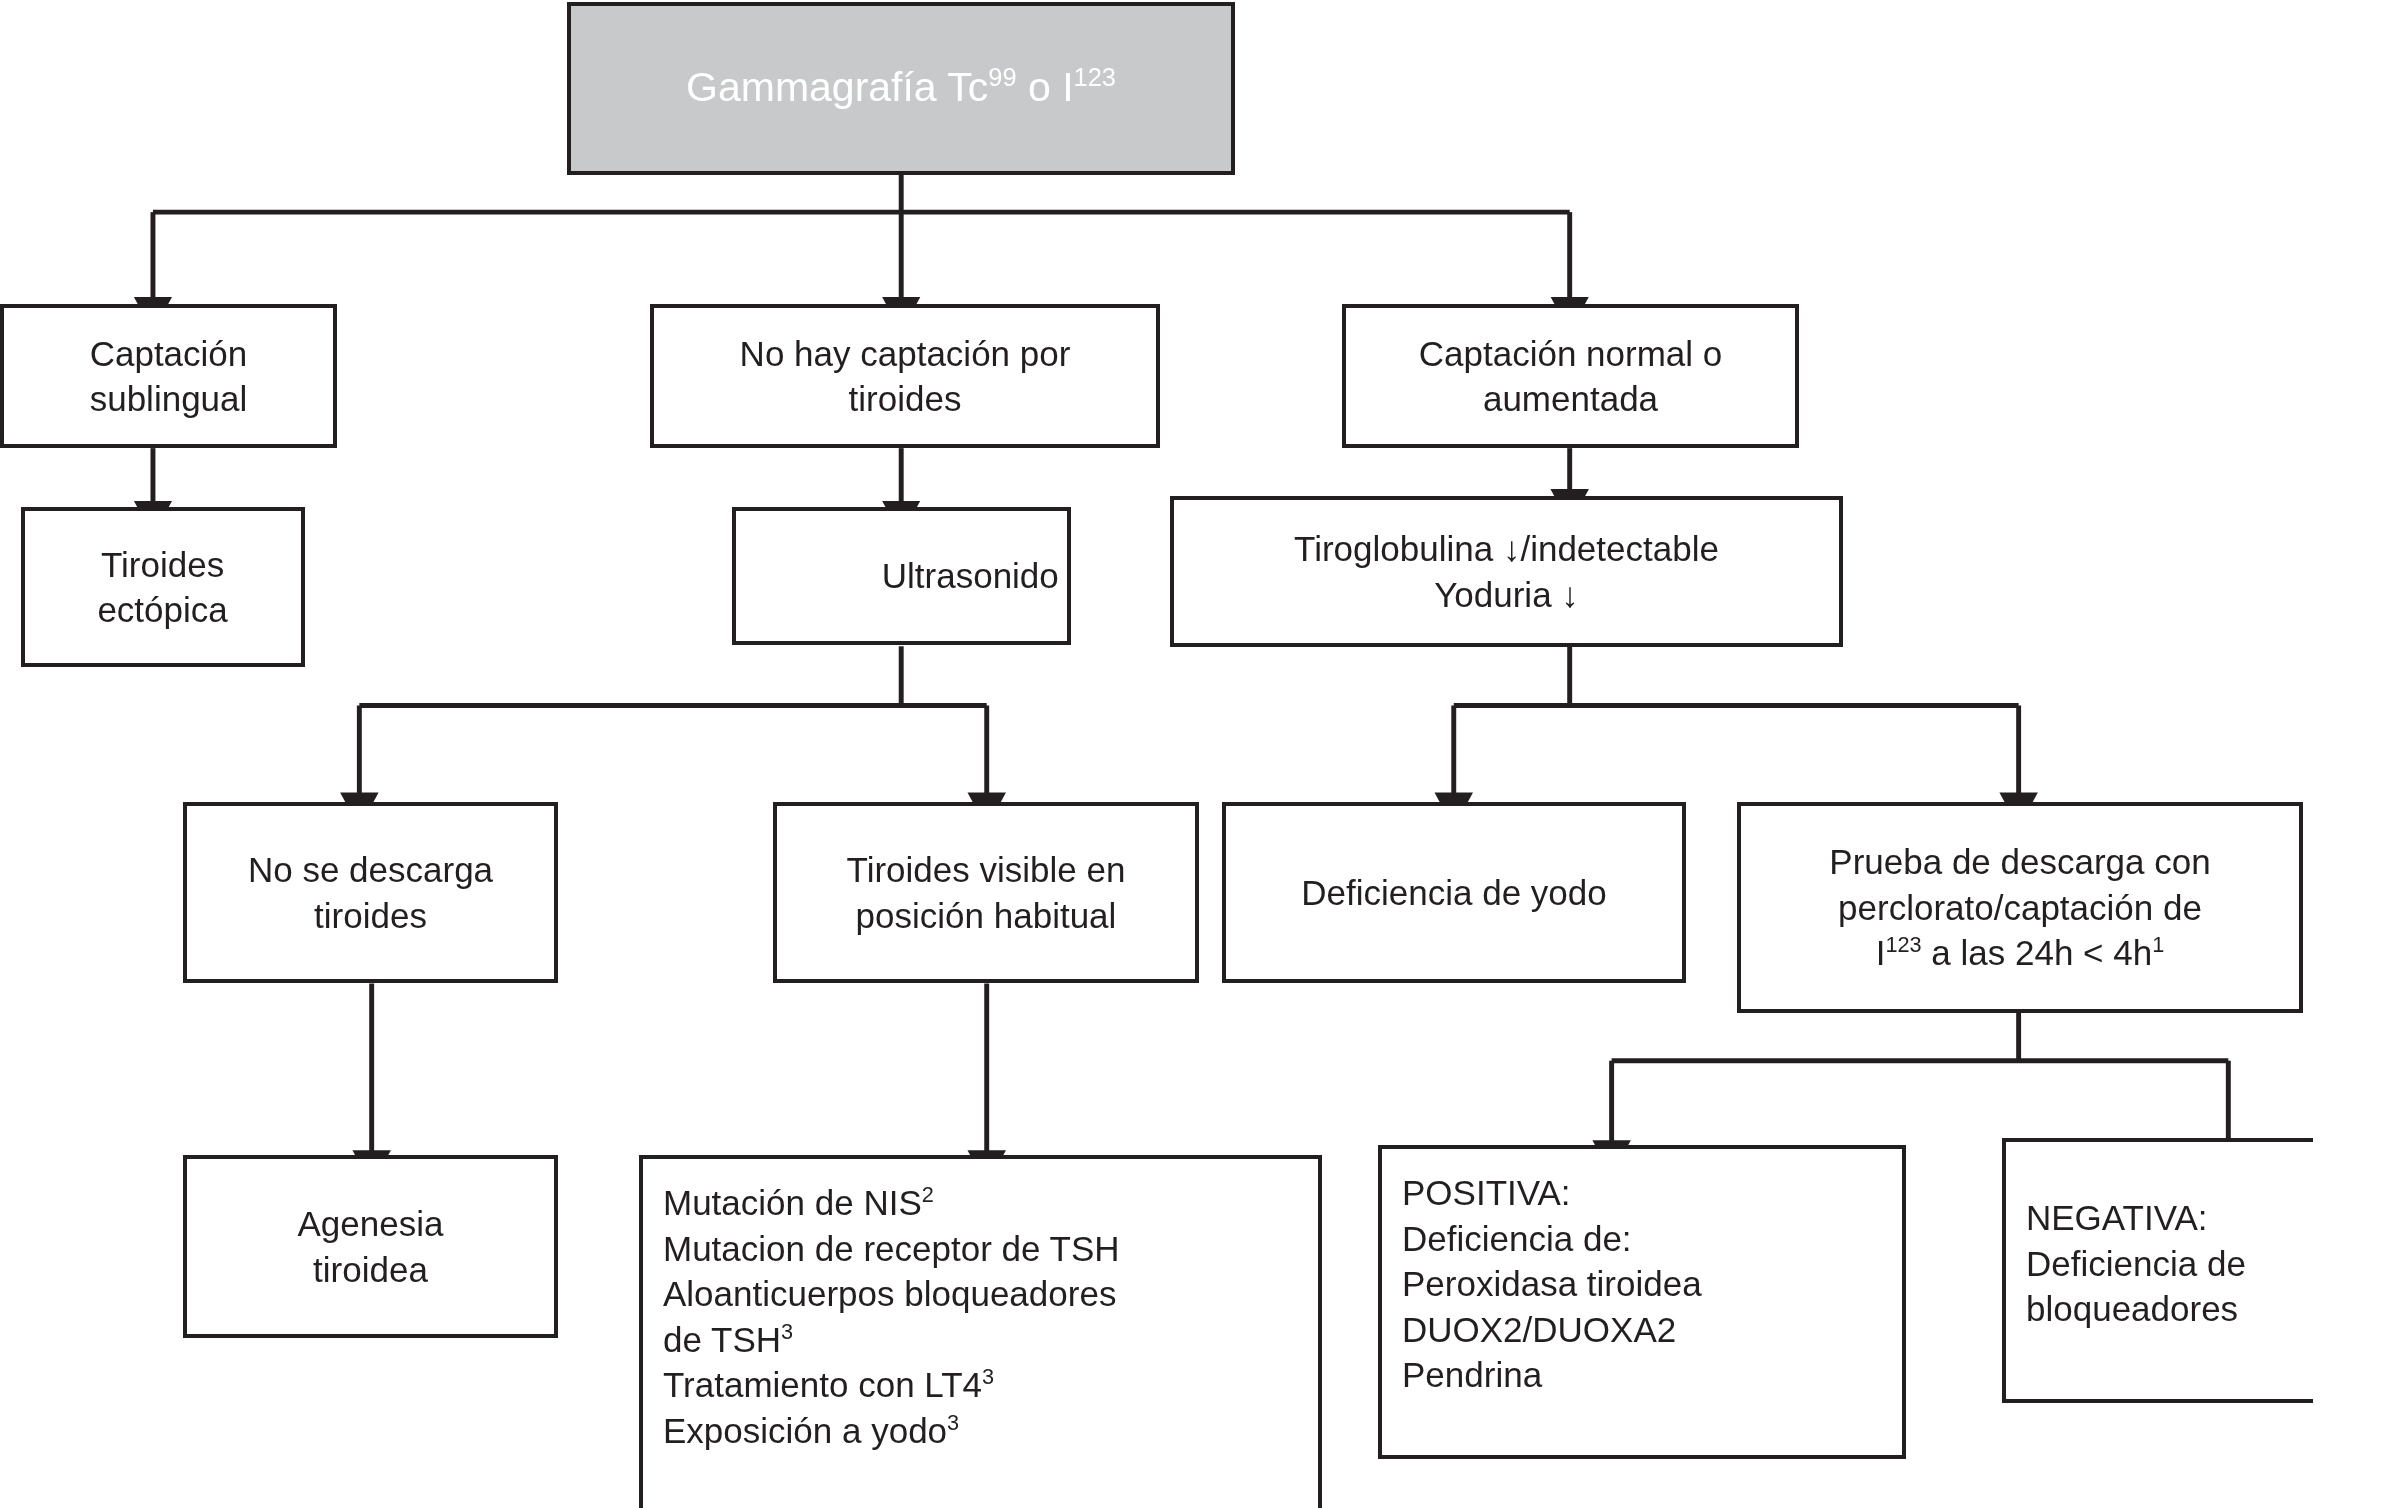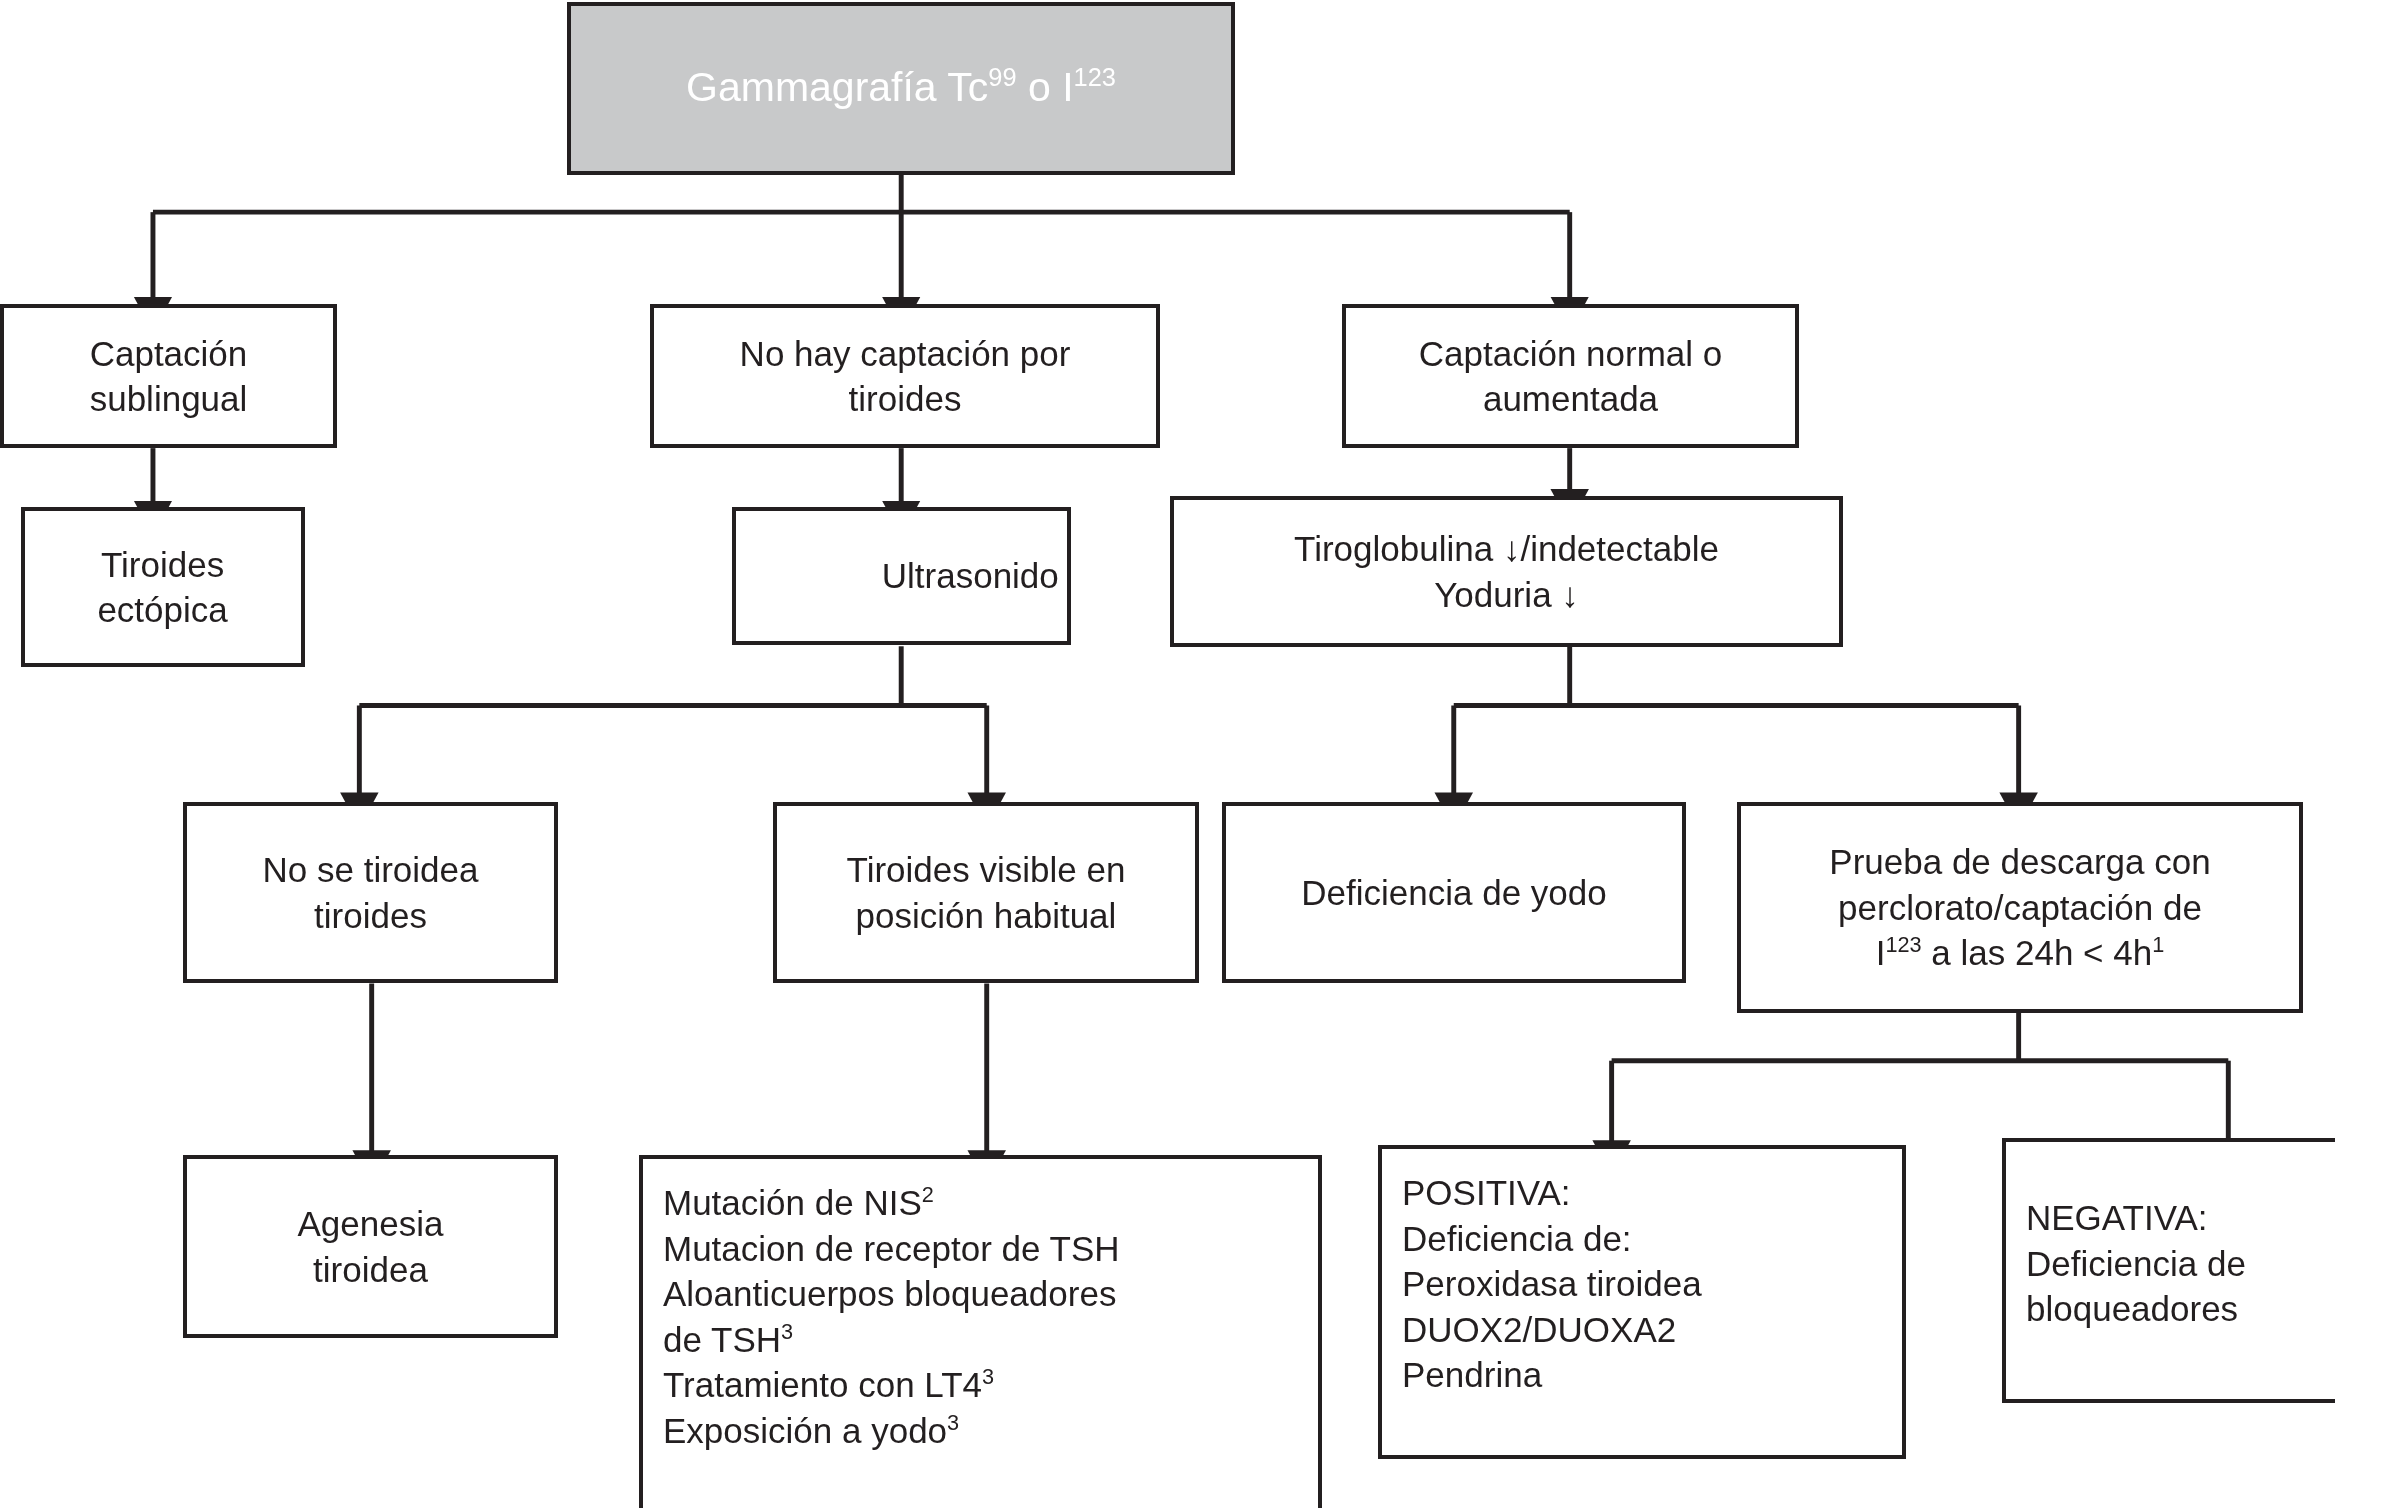--- a/index.html
+++ b/index.html
@@ -7,21 +7,20 @@
     padding: 0;
     background: #ffffff;
   }
   #canvas {
     position: relative;
     width: 2313px;
     height: 1508px;
     background: #ffffff;
     font-family: "Liberation Sans", sans-serif;
     overflow: hidden;
-    padding-left: 22px;
   }
   #edges {
     position: absolute;
     left: 0;
     top: 0;
     width: 2401px;
     height: 1508px;
     pointer-events: none;
   }
   .node {
@@ -151,21 +150,21 @@
 
   <div class="node" style="left:1170px; top:496px; width:673px; height:151px;">
     <span>
       <span class="line">Tiroglobulina ↓/indetectable</span>
       <span class="line">Yoduria ↓</span>
     </span>
   </div>
 
   <div class="node" style="left:183px; top:802px; width:375px; height:181px;">
     <span>
-      <span class="line">No se tiroidea</span>
+      <span class="line">No se descarga</span>
       <span class="line">tiroides</span>
     </span>
   </div>
 
   <div class="node" style="left:773px; top:802px; width:426px; height:181px;">
     <span>
       <span class="line">Tiroides visible en</span>
       <span class="line">posición habitual</span>
     </span>
   </div>

